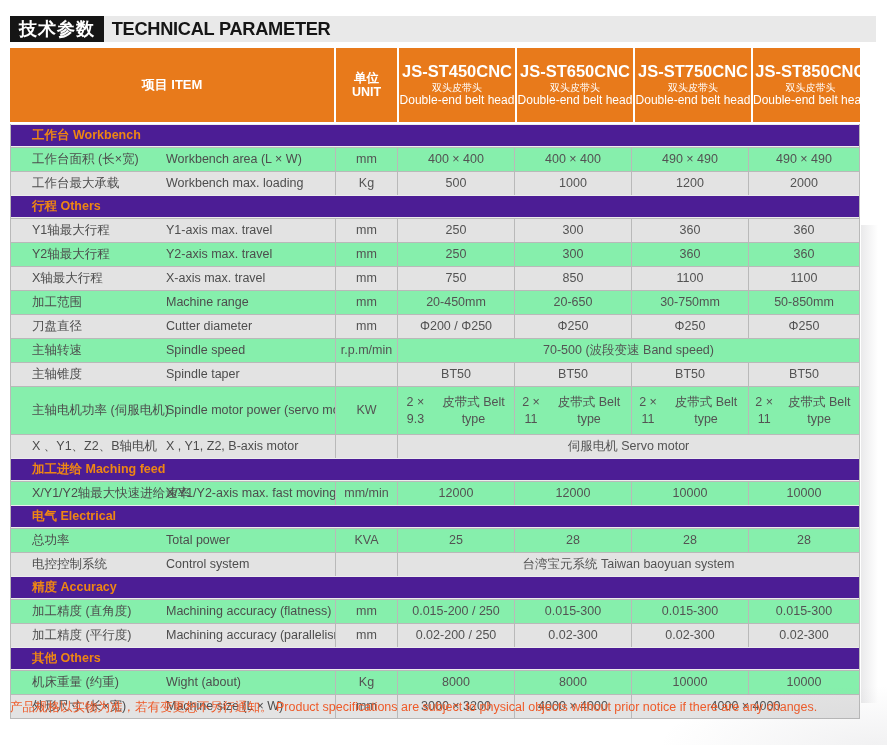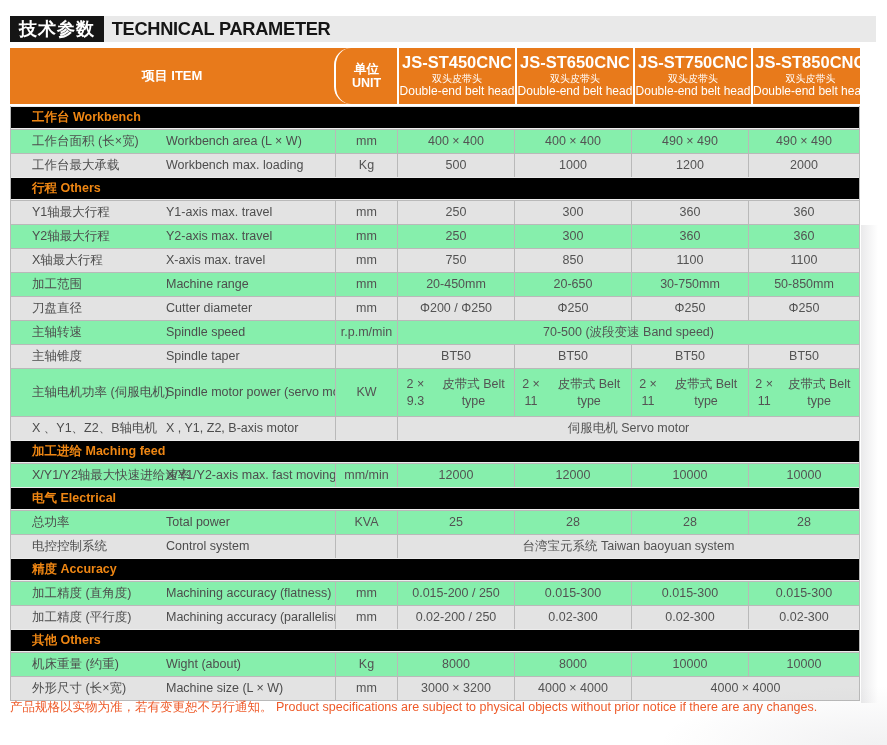--- a/index.html
+++ b/index.html
@@ -23,35 +23,35 @@
     display:flex;align-items:center;padding-left:8px;
     transform:scaleX(0.96);transform-origin:left center;white-space:nowrap;
   }
   
   .spec-table{position:absolute;left:10px;top:48px;width:850px;}
   .col-item{width:324px;flex:none;}
   .col-unit{width:61px;flex:none;}
   .col-val{width:116px;flex:none;}
   .col-val.last{flex:1;}
   
-  .thead{display:flex;background:#e87a1b;height:56px;margin-bottom:2px;}
+  .thead{display:flex;background:#e87a1b;height:74px;margin-bottom:2px;}
   .thead .cell{
     color:#ffffff;display:flex;flex-direction:column;align-items:center;
     justify-content:center;text-align:center;line-height:1.15;
   }
   .thead .cell + .cell{border-left:2px solid #ffffff;}
   .item-head{font-size:13px;font-weight:bold;}
-  .unit-head{font-size:12.5px;font-weight:bold;line-height:1.5;border-radius:17px;}
+  .unit-head{font-size:12.5px;font-weight:bold;line-height:1.5;}
   .model-name{font-size:16.5px;font-weight:bold;white-space:nowrap;}
   .model-sub-cn{font-size:10px;margin-top:1px;}
   .model-sub-en{font-size:12px;white-space:nowrap;}
   
   .tbody{border-left:1px solid #b9b9b9;border-right:1px solid #b9b9b9;border-bottom:1px solid #b9b9b9;}
   .section-row{
-    background:#000000;height:21px;display:flex;align-items:center;
+    background:#4c1d95;height:21px;display:flex;align-items:center;
     border-top:1px solid #ececec;border-bottom:1px solid #ececec;
   }
   .section-label{
     color:#ee8613;font-weight:bold;font-size:12.5px;padding-left:21px;white-space:nowrap;
   }
   .data-row{display:flex;background:#86efac;height:23px;border-top:1px solid #b9b9b9;}
   .data-row.shaded{background:#e3e3e3;}
   .data-row.tall{height:47px;}
   .data-row .cell{
     display:flex;align-items:center;justify-content:center;text-align:center;

